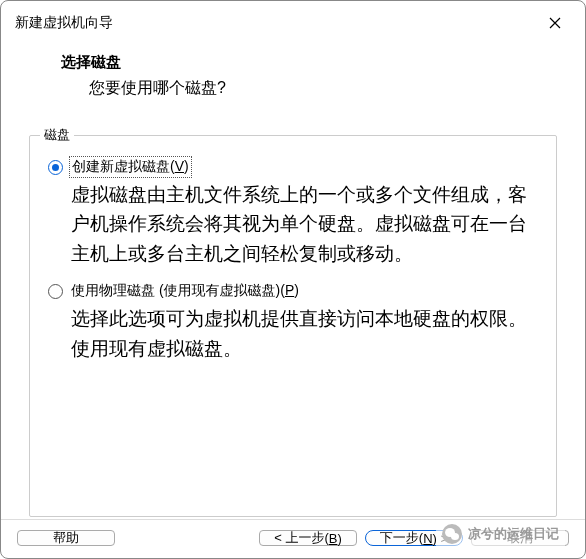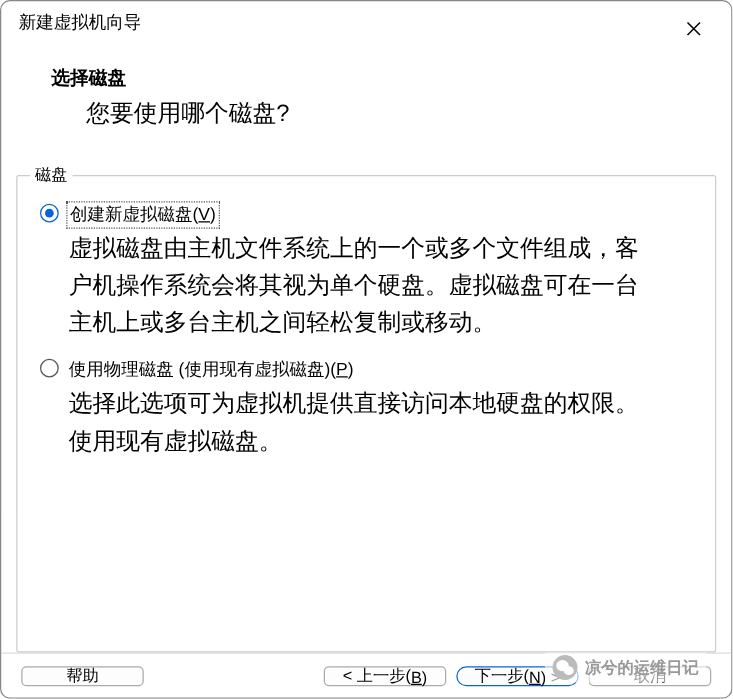--- a/index.html
+++ b/index.html
@@ -17,51 +17,51 @@
       height: 559px;
       border: 1px solid #888;
       border-radius: 8px;
       background: #fff;
       display: flex;
       flex-direction: column;
       position: relative;
     }
     .titlebar {
       display: flex;
-      align-items: flex-start;
+      align-items: center;
       justify-content: space-between;
       padding: 8px 12px 6px 14px;
       font-size: 14px;
       color: #000;
     }
     .titlebar .title { font-weight: 400; }
     .close-btn {
       width: 36px; height: 28px;
       display: flex; align-items: center; justify-content: center;
       border-radius: 4px;
       cursor: pointer;
     }
     .close-btn svg { width: 12px; height: 12px; }
     .header-section {
-      padding: 10px 24px 14px 40px;
+      padding: 10px 24px 14px 60px;
     }
     .header-section .heading {
       font-size: 15px;
       font-weight: 700;
       color: #000;
       margin-bottom: 6px;
     }
     .header-section .sub {
-      font-size: 19px;
+      font-size: 16px;
       color: #000;
       padding-left: 28px;
     }
     .content {
       flex: 1;
-      padding: 0 12px;
+      padding: 0 28px;
       position: relative;
     }
     .fieldset {
       position: relative;
       border: 1px solid #ccc;
       border-radius: 2px;
       margin-top: 22px;
       padding: 22px 18px 18px 18px;
       height: 382px;
     }
@@ -70,20 +70,21 @@
       top: -10px;
       left: 10px;
       background: #fff;
       padding: 0 4px;
       font-size: 13px;
       color: #000;
     }
     .radio-item { margin-bottom: 14px; }
     .radio-row {
       display: flex;
+      align-items: center;
       gap: 8px;
       cursor: pointer;
     }
     .radio {
       width: 15px; height: 15px;
       border: 1px solid #555;
       border-radius: 50%;
       display: inline-flex;
       align-items: center; justify-content: center;
       flex-shrink: 0;

